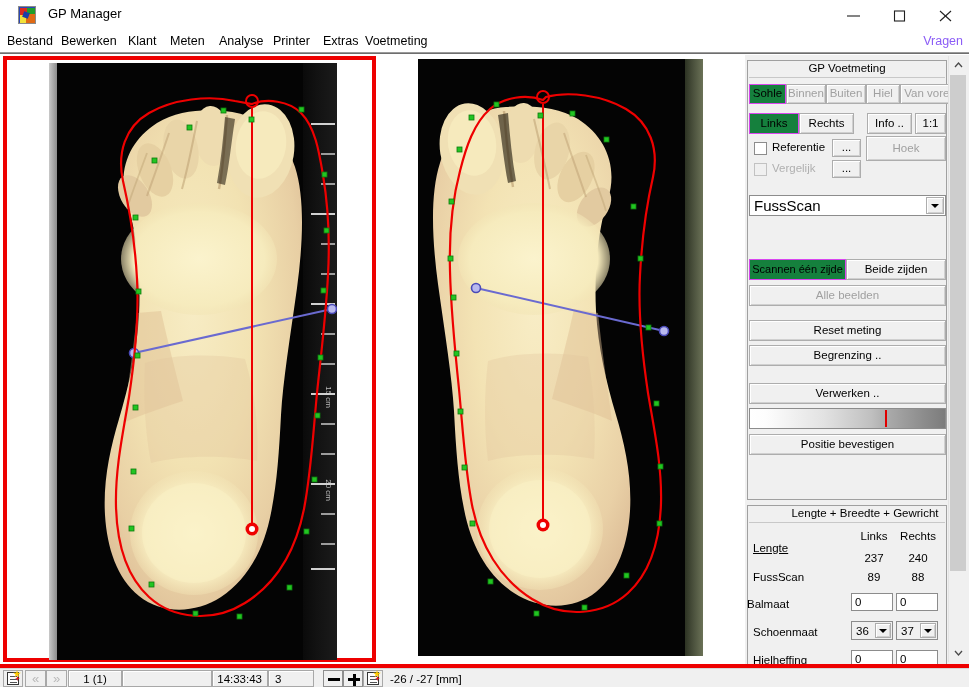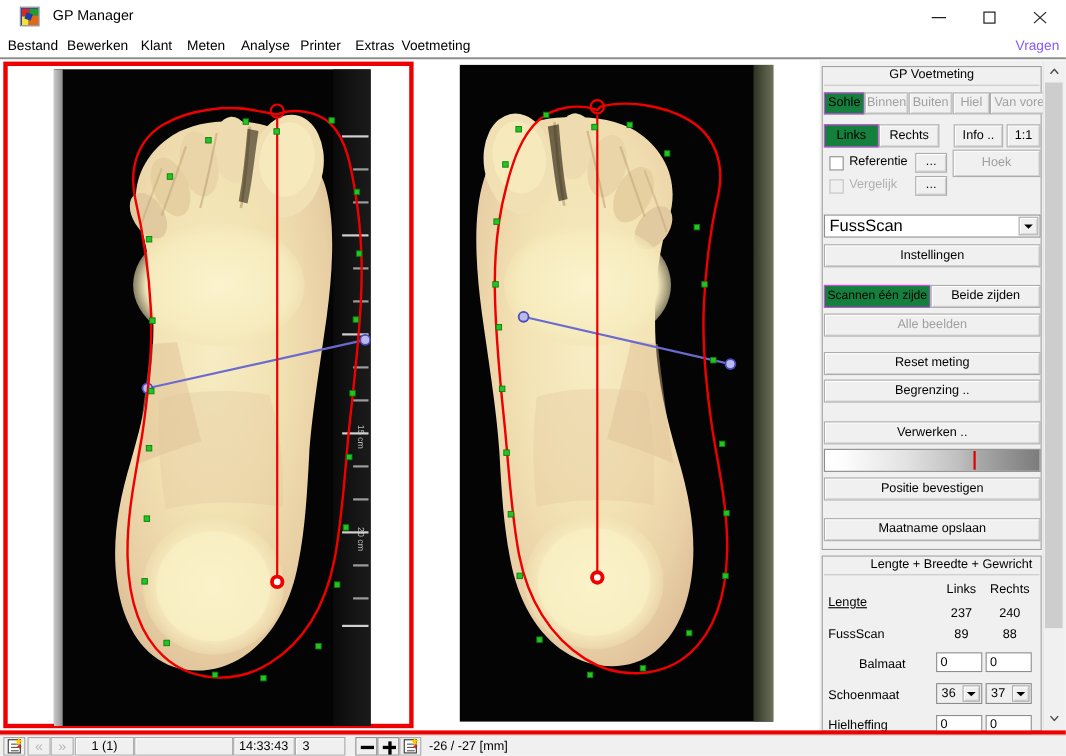--- a/index.html
+++ b/index.html
@@ -440,54 +440,52 @@
     <div class="chklbl dis" style="left:27px;top:107px;">Vergelijk</div>
     <div class="btn" style="left:87px;top:105px;width:29px;height:18px;">...</div>
 
     <div class="combo" style="left:4px;top:140px;width:197px;height:21px;">
       <span>FussScan</span>
       <span class="arrowbox">
           <span class="caret"></span>
         </span>
     </div>
 
-    <div class="btn" style="left:4px;top:167px;width:197px;height:21px;">Instellingen</div>
 
     <div class="btn tabsel" style="left:4px;top:204px;width:97px;height:21px;font-size:11px;">Scannen één zijde</div>
     <div class="btn" style="left:101px;top:204px;width:100px;height:21px;">Beide zijden</div>
     <div class="btn" style="left:4px;top:265px;width:197px;height:21px;">Reset meting</div>
 
     <div class="btn disabled" style="left:4px;top:230px;width:197px;height:21px;">Alle beelden</div>
     <div class="btn" style="left:4px;top:328px;width:197px;height:21px;">Verwerken ..</div>
 
     <div class="btn" style="left:4px;top:290px;width:197px;height:21px;">Begrenzing ..</div>
 
     <div class="gradbar" style="left:4px;top:353px;width:197px;height:21px;">
       <div class="gradmark" id="grad-marker" style="left: 134.6px; top: 1px; height: 17px; background: rgb(224, 0, 0);"></div>
     </div>
 
     <div class="btn" style="left:4px;top:379px;width:197px;height:21px;">Positie bevestigen</div>
-    <div class="btn" style="left:4px;top:416px;width:197px;height:21px;">Maatname opslaan</div>
 
     <div class="grp" style="left:2px;top:450px;width:200px;height:160px;"></div>
     <div class="grp-title" style="left:2px;top:452px;width:236px;">Lengte + Breedte + Gewricht</div>
     <div style="position:absolute;left:4px;top:467px;width:196px;height:1px;background:#c8c8c8;"></div>
 
     <div class="num" style="left:108px;top:475px;width:42px;">Links</div>
     <div class="num" style="left:152px;top:475px;width:42px;">Rechts</div>
 
     <div class="lbl" style="left:8px;top:487px;text-decoration:underline;">Lengte</div>
     <div class="num" style="left:108px;top:497px;width:42px;">237</div>
     <div class="num" style="left:152px;top:497px;width:42px;">240</div>
 
     <div class="lbl" style="left:8px;top:516px;">FussScan</div>
     <div class="num" style="left:108px;top:516px;width:42px;">89</div>
     <div class="num" style="left:152px;top:516px;width:42px;">88</div>
 
-    <div class="lbl" style="left:20px;top:543px;padding-left:16px;">Balmaat</div>
+    <div class="lbl" style="left:2px;top:543px;">Balmaat</div>
     <div class="tbox" style="left:106px;top:538px;width:42px;height:18px;">0</div>
     <div class="tbox" style="left:151px;top:538px;width:42px;height:18px;">0</div>
 
     <div class="lbl" style="left:8px;top:571px;">Schoenmaat</div>
     <div class="spin" style="left:106px;top:566px;width:42px;height:19px;text-align:center;">
       <span>36</span>
       <span class="arrowbox">
           <span class="caret"></span>
         </span>
     </div>

